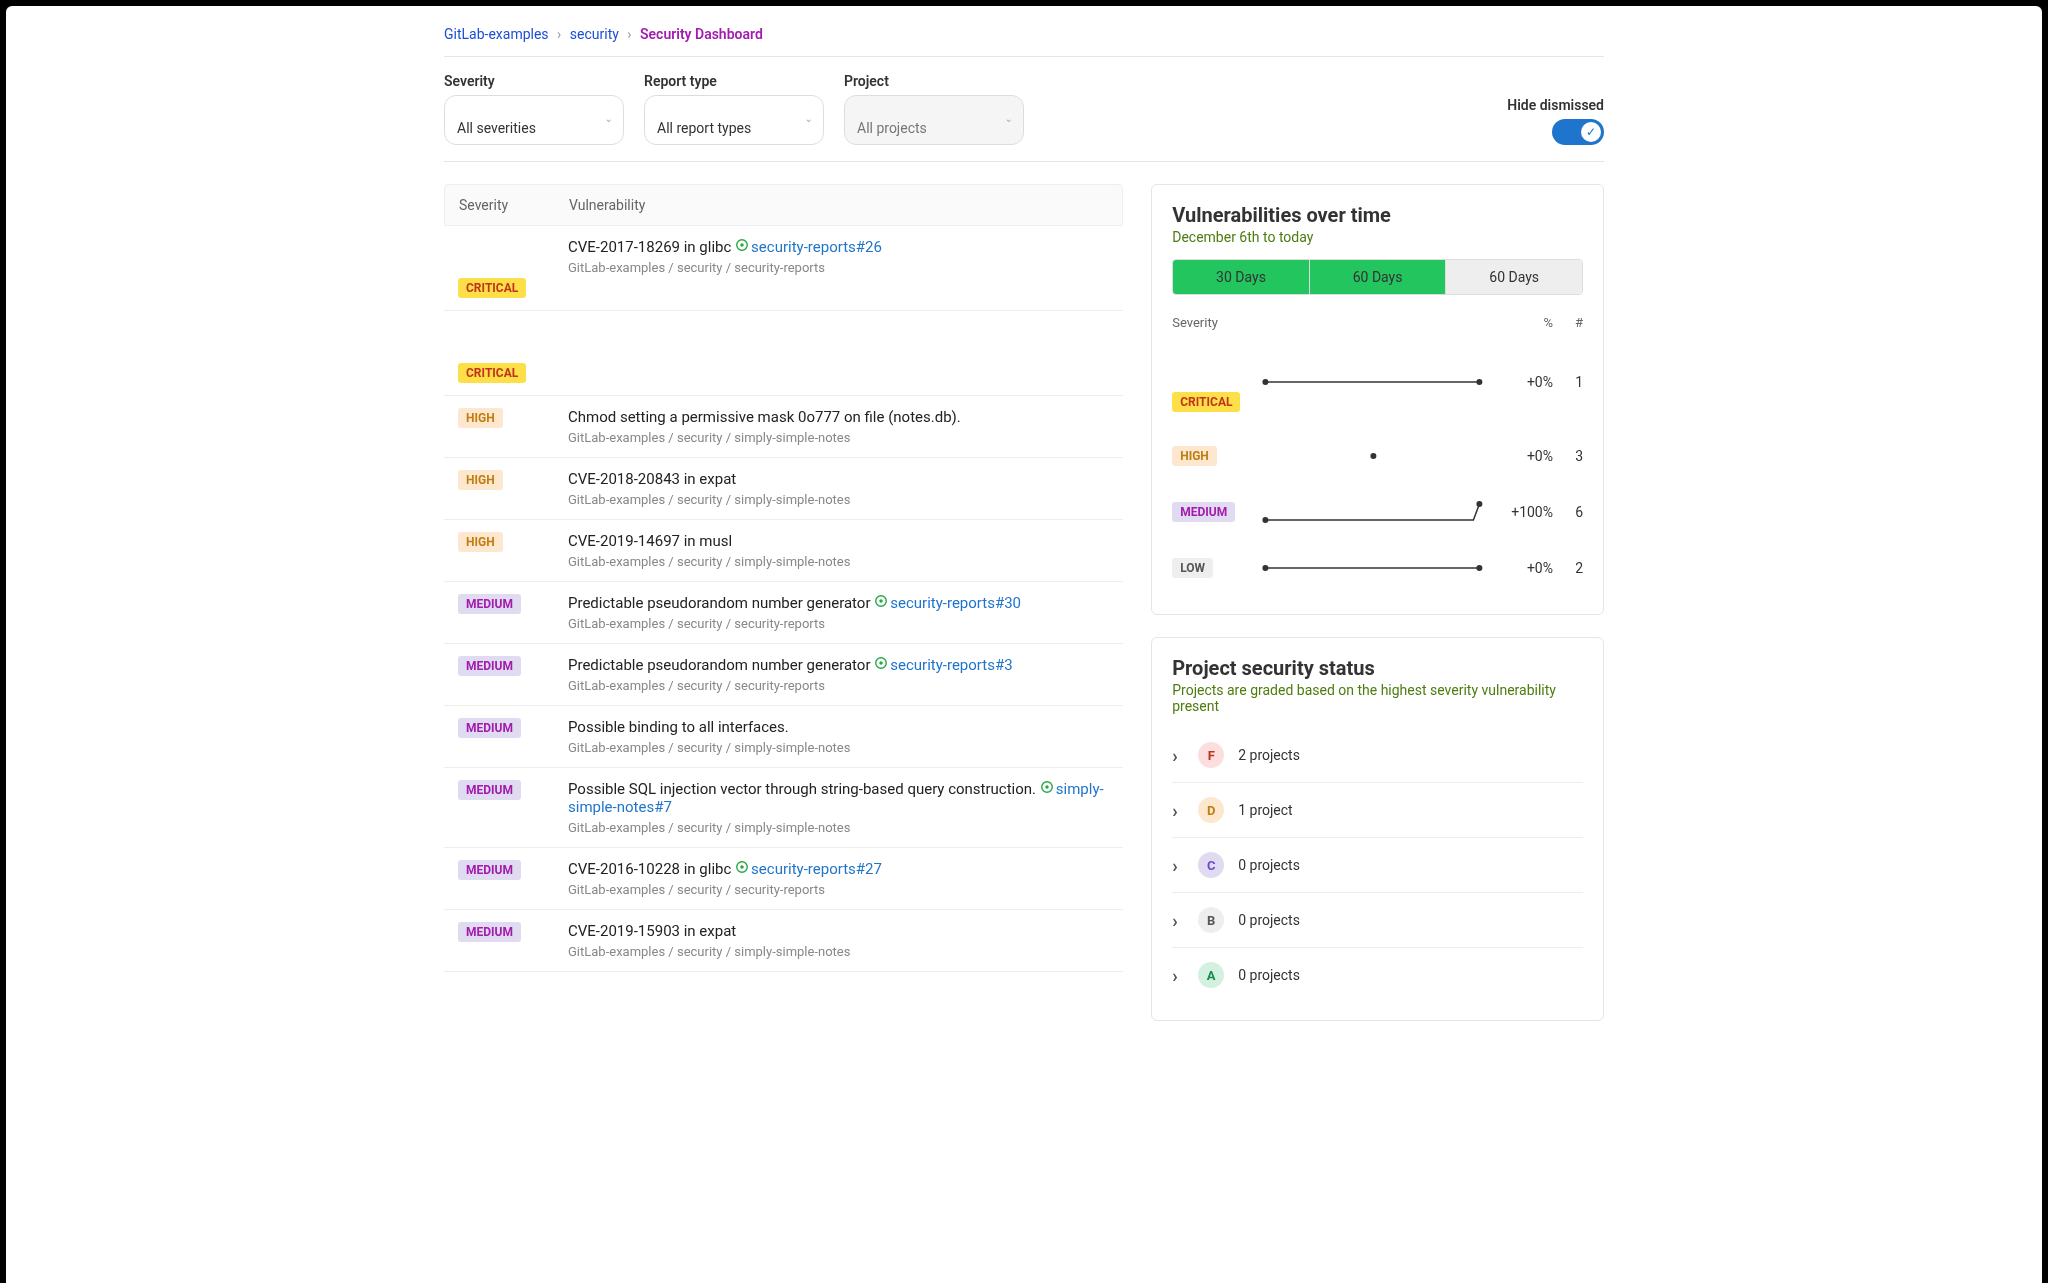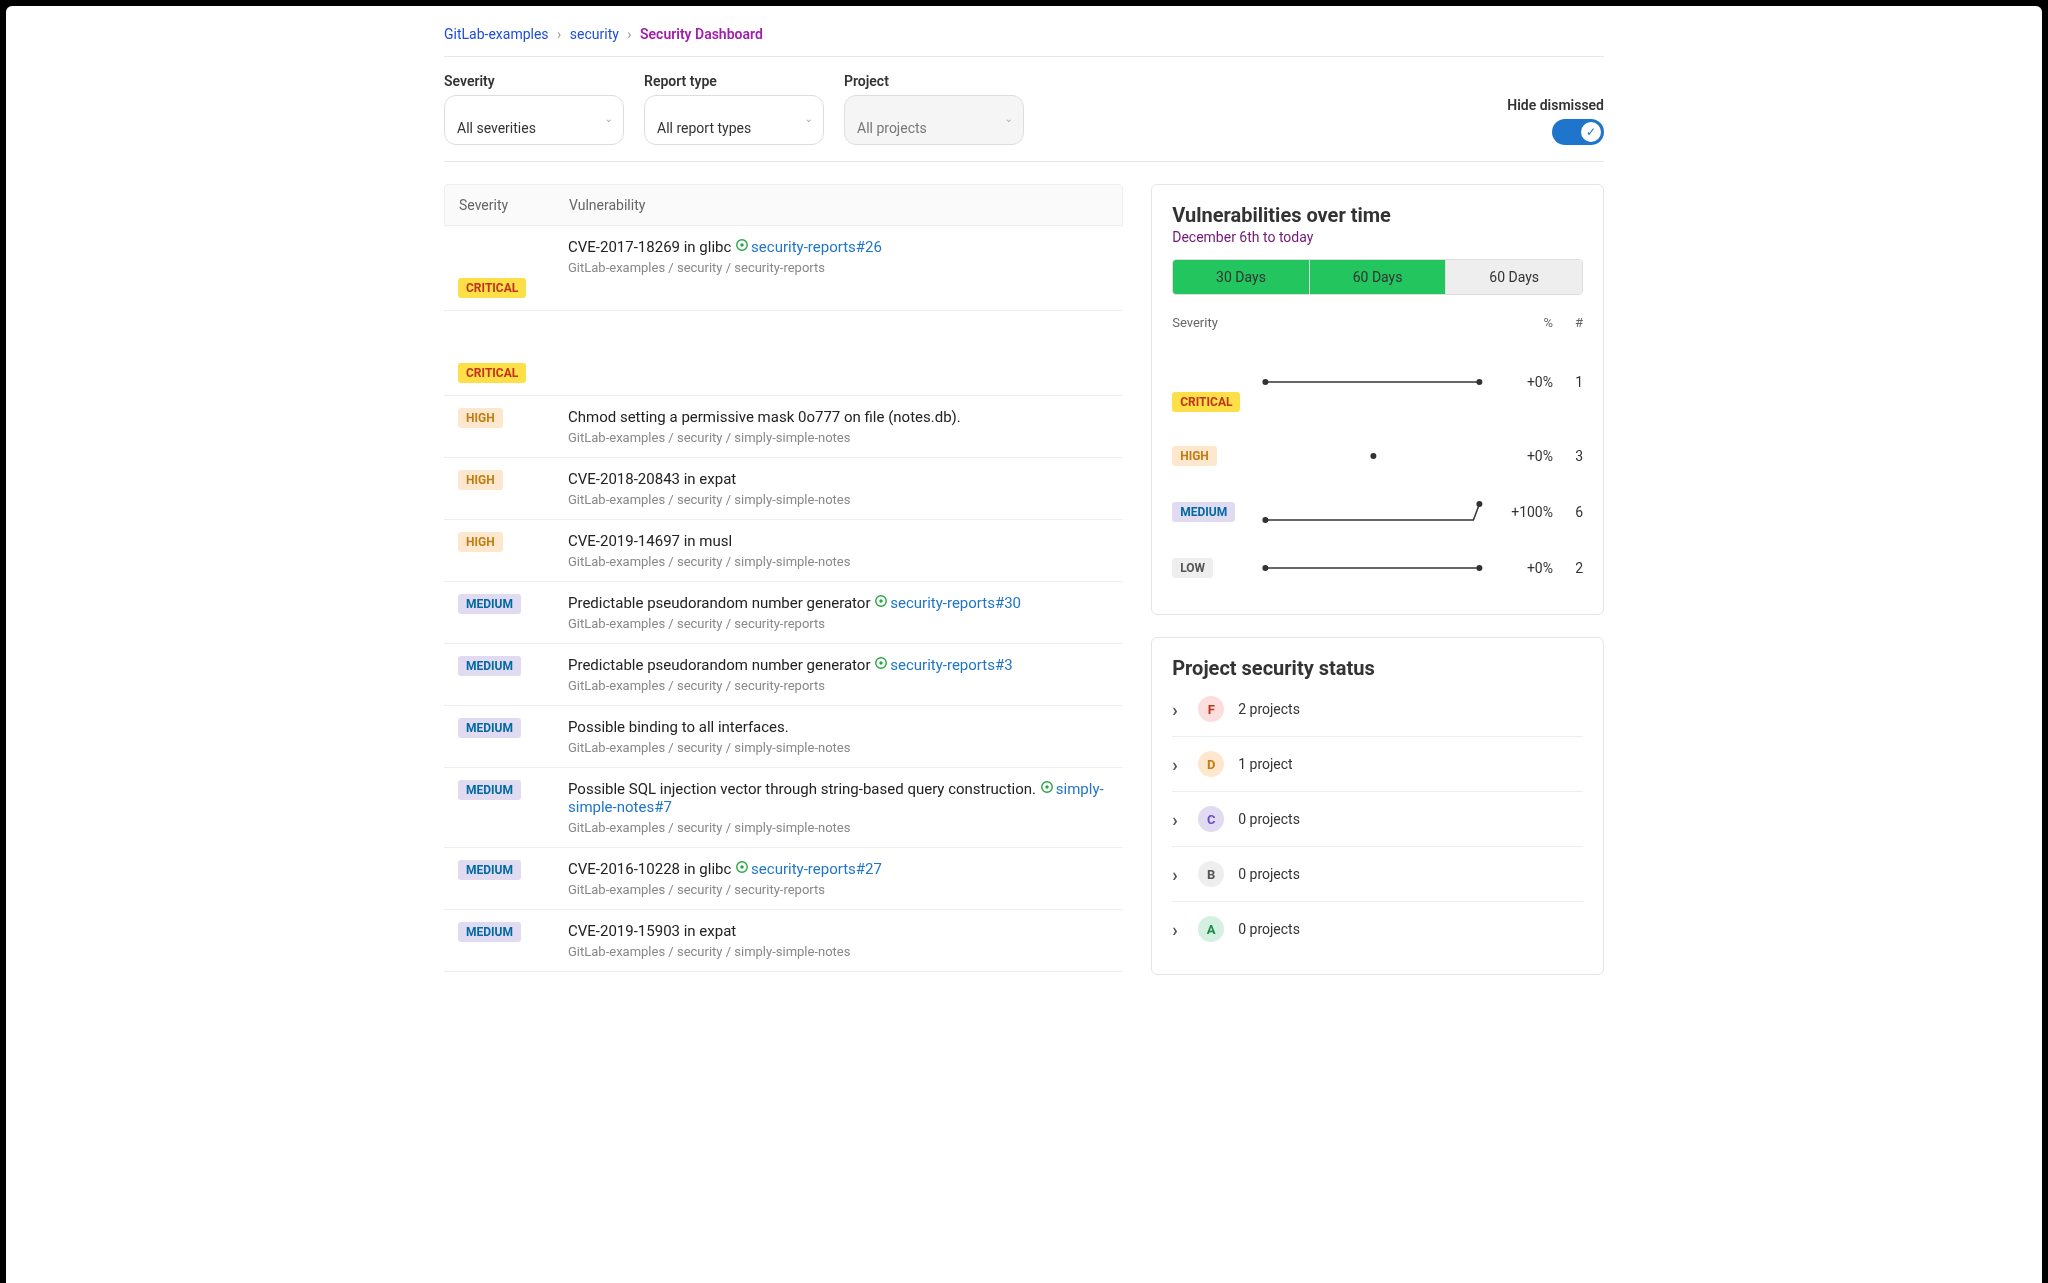--- a/index.html
+++ b/index.html
@@ -115,37 +115,37 @@
     }
     .badge {
       display: inline-block;
       padding: 3px 8px;
       border-radius: 3px;
       font-size: 12px;
       font-weight: 700;
     }
     .bd-critical { background: #fde047; color: #c0341d; margin-top: 40px; }
     .bd-high { background: #fde8cf; color: #c17d10; }
-    .bd-medium { background: #e1dbf1; color: #0369a1; }
+    .bd-medium { background: #e1dbf1; color: #a21caf; }
     .bd-low { background: #eee; color: #555; }
     .vuln-title { font-size: 15px; color: #222; margin-bottom: 4px; }
     .vuln-title a { color: #1f75cb; text-decoration: none; }
     .link-icon {
       display: inline-block;
       color: #1f75cb;
       margin-right: 2px;
     }
     .vuln-path { font-size: 13px; color: #888; }
     .panel {
       border: 1px solid #e5e5e5;
       border-radius: 6px;
       padding: 18px 20px;
     }
     .panel h2 { font-size: 20px; font-weight: 700; margin-bottom: 2px; }
-    .panel .subtitle { font-size: 14px; color: #701a75; margin-bottom: 14px; }
+    .panel .subtitle { font-size: 14px; color: #4d7c0f; margin-bottom: 14px; }
     .tabs {
       display: flex;
       border: 1px solid #ddd;
       border-radius: 4px;
       overflow: hidden;
       margin-bottom: 16px;
     }
     .tab { flex: 1; text-align: center; padding: 9px 0; font-size: 14px; cursor: pointer; background: #22c55e; }
     .tab + .tab { border-left: 1px solid #ddd; }
     .tab.selected { background: #eee; }
@@ -389,20 +389,21 @@
                     <circle cx="216" cy="12" r="3" fill="#333"></circle>
                   </svg></div>
                 <div class="tr-pct">+0%</div>
                 <div class="tr-num">2</div>
               </div>
             </div>
         </div>
 
         <div class="panel">
           <h2>Project security status</h2>
+          <div class="subtitle">Projects are graded based on the highest severity vulnerability present</div>
           <div id="grade-rows">
               <div class="grade-row">
                 <span class="grade-chev" style="font-weight: 700; font-size: 18px;">›</span>
                 <div class="grade-circle gr-f">F</div>
                 <div class="grade-count">2 projects</div>
               </div>
               <div class="grade-row">
                 <span class="grade-chev" style="font-weight: 700; font-size: 18px;">›</span>
                 <div class="grade-circle gr-d">D</div>
                 <div class="grade-count">1 project</div>

